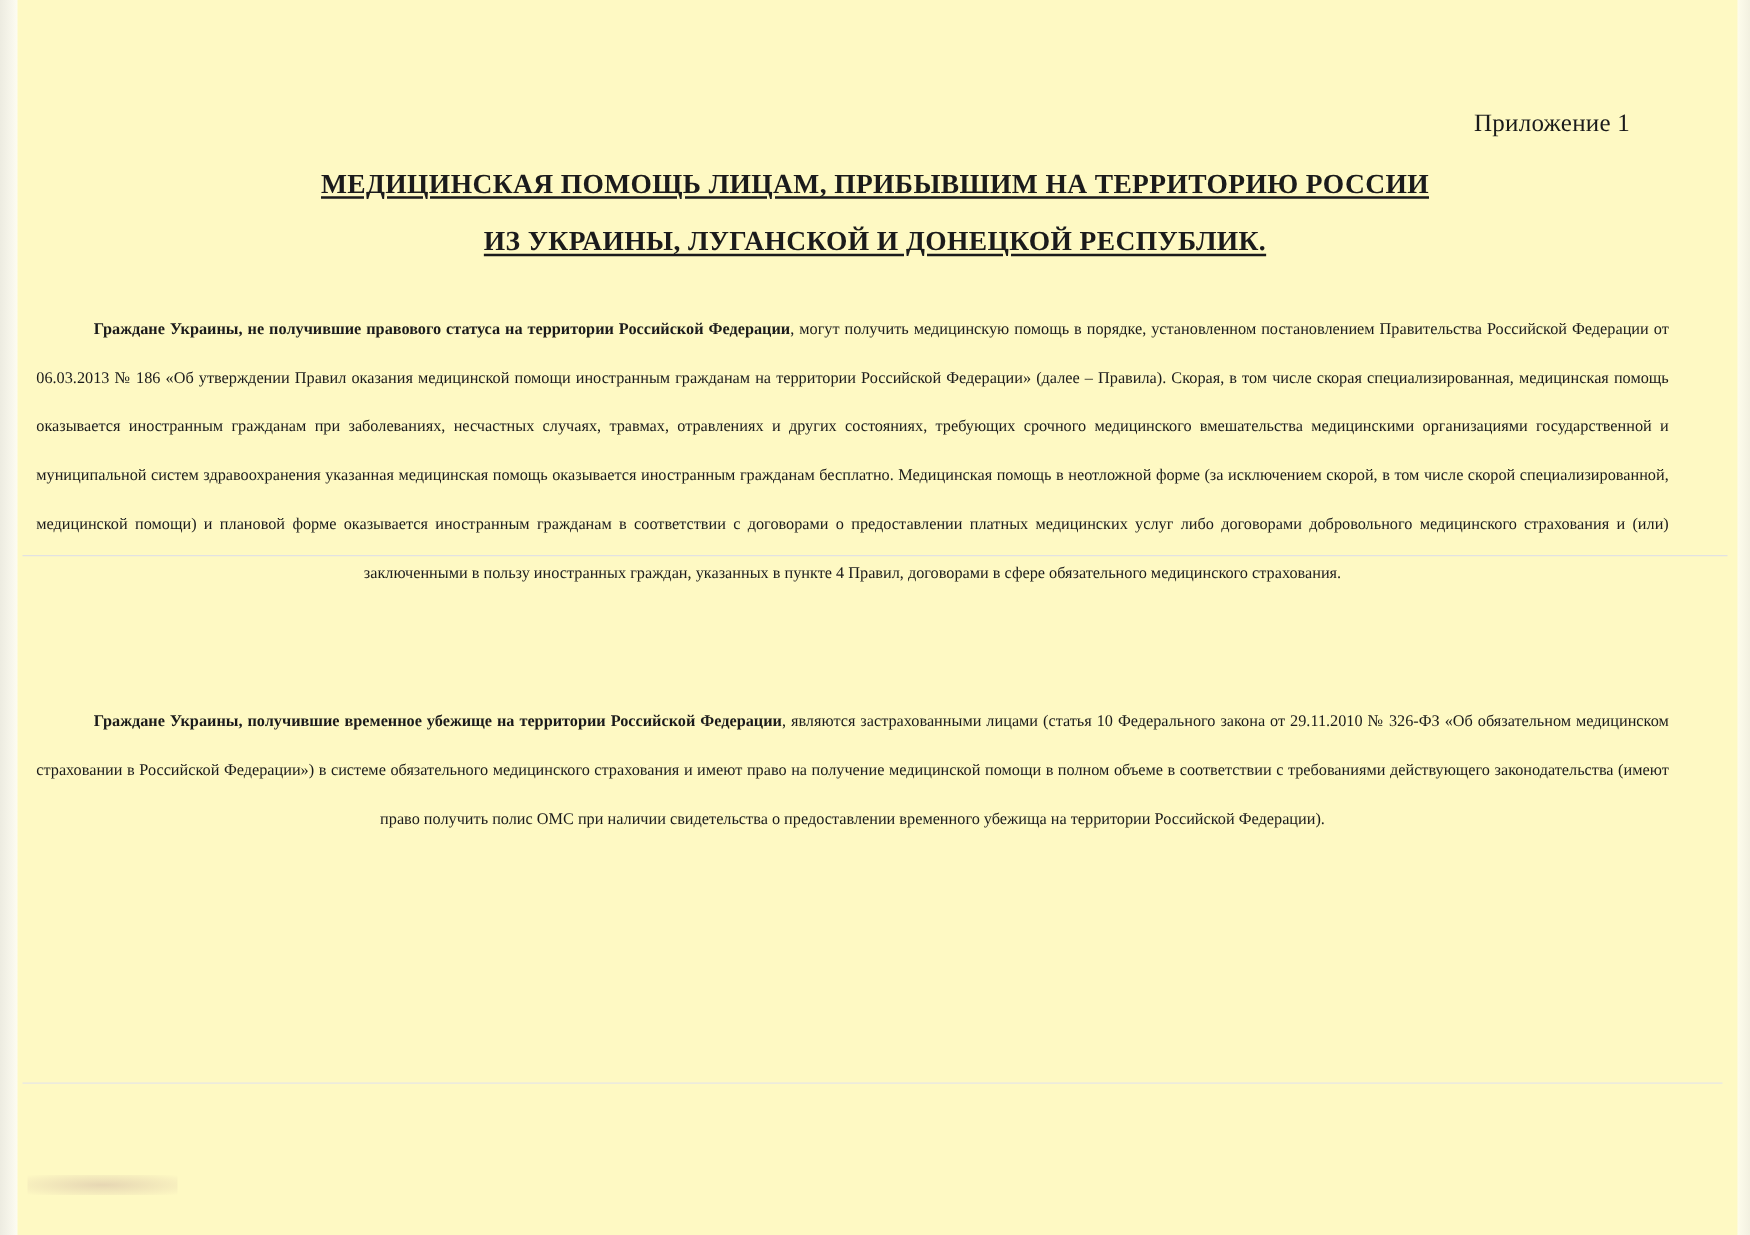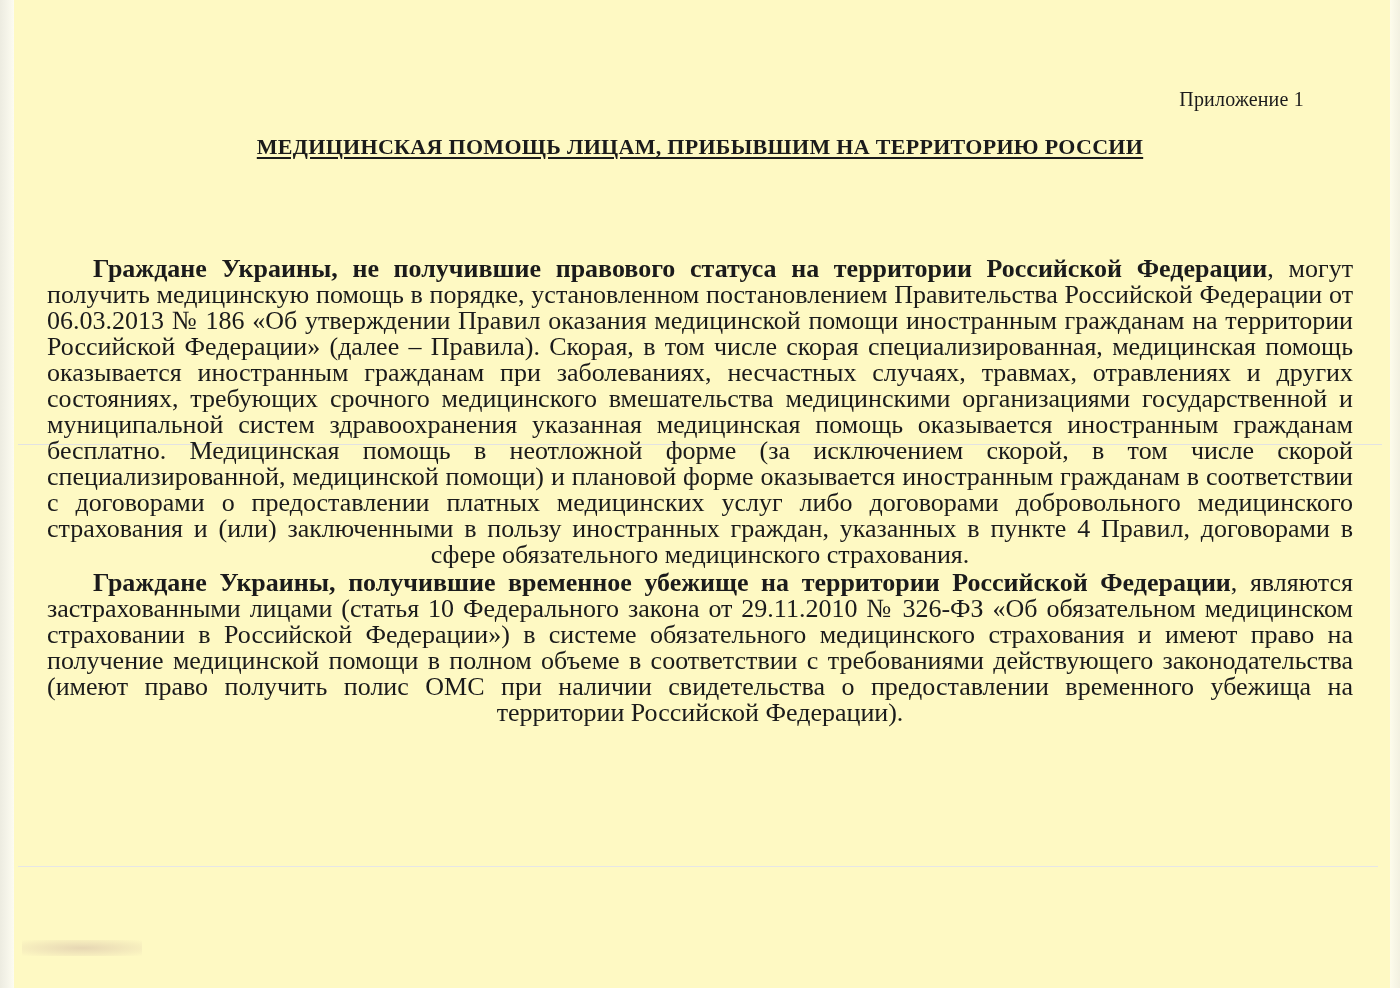--- a/index.html
+++ b/index.html
@@ -83,24 +83,24 @@
     text-underline-offset: 3px;
     line-height: 1.0;
     margin-bottom: 24px;
   }
   .title-line.second {
     margin-bottom: 0;
   }
 
   .body-block {
     position: absolute;
-    left: 47px;
+    left: 29px;
     width: 1306px;
-    font-size: 26px;
-    line-height: 26px;
+    font-size: 13px;
+    line-height: 39px;
     text-align: justify;
     text-align-last: center;
   }
   #para-1 { top: 230px; }
   #para-2 { top: 544px; }
 
   .indent {
     display: inline-block;
     width: 46px;
   }
@@ -116,20 +116,21 @@
   <div class="scan-edge-left"></div>
   <div class="scan-edge-right"></div>
   <div class="scan-line-1"></div>
   <div class="scan-line-2"></div>
   <div class="scan-smudge"></div>
 
   <div class="appendix">Приложение 1</div>
 
   <div class="title-block">
     <div class="title-line first">МЕДИЦИНСКАЯ ПОМОЩЬ ЛИЦАМ, ПРИБЫВШИМ НА ТЕРРИТОРИЮ РОССИИ</div>
+    <div class="title-line second">ИЗ УКРАИНЫ, ЛУГАНСКОЙ И ДОНЕЦКОЙ РЕСПУБЛИК.</div>
   </div>
 
   <p class="body-block" id="para-1">
     <span class="indent"></span><span class="lead">Граждане Украины, не получившие правового статуса на территории Российской Федерации</span><span>, могут получить медицинскую помощь в порядке, установленном постановлением Правительства Российской Федерации от 06.03.2013 № 186 «Об утверждении Правил оказания медицинской помощи иностранным гражданам на территории Российской Федерации» (далее – Правила). Скорая, в том числе скорая специализированная, медицинская помощь оказывается иностранным гражданам при заболеваниях, несчастных случаях, травмах, отравлениях и других состояниях, требующих срочного медицинского вмешательства медицинскими организациями государственной и муниципальной систем здравоохранения указанная медицинская помощь оказывается иностранным гражданам бесплатно. Медицинская помощь в неотложной форме (за исключением скорой, в том числе скорой специализированной, медицинской помощи) и плановой форме оказывается иностранным гражданам в соответствии с договорами о предоставлении платных медицинских услуг либо договорами добровольного медицинского страхования и (или) заключенными в пользу иностранных граждан, указанных в пункте 4 Правил, договорами в сфере обязательного медицинского страхования.</span>
   </p>
 
   <p class="body-block" id="para-2">
     <span class="indent"></span><span class="lead">Граждане Украины, получившие временное убежище на территории Российской Федерации</span><span>, являются застрахованными лицами (статья 10 Федерального закона от 29.11.2010 № 326-ФЗ «Об обязательном медицинском страховании в Российской Федерации») в системе обязательного медицинского страхования и имеют право на получение медицинской помощи в полном объеме в соответствии с требованиями действующего законодательства (имеют право получить полис ОМС при наличии свидетельства о предоставлении временного убежища на территории Российской Федерации).</span>
   </p>
 

